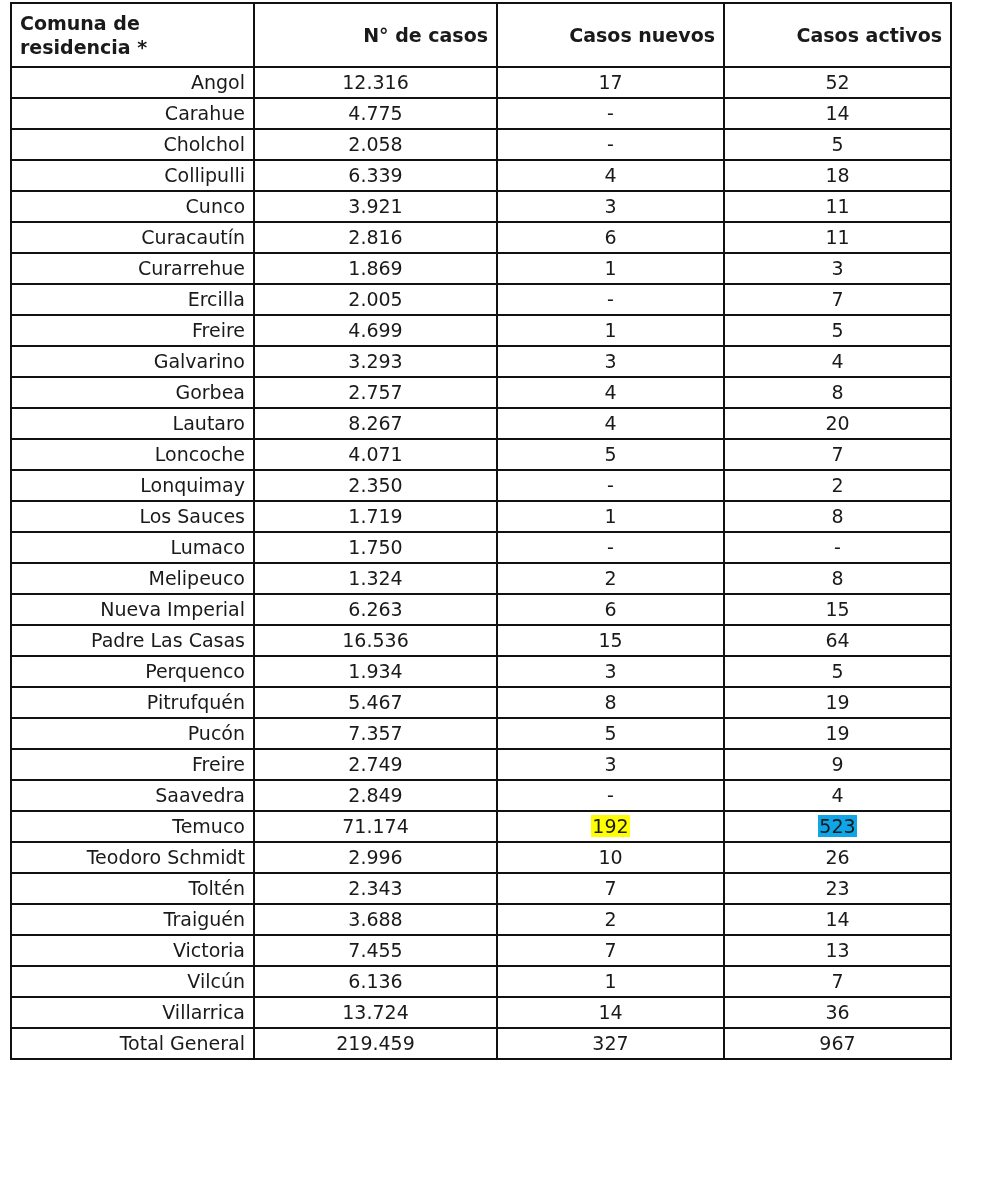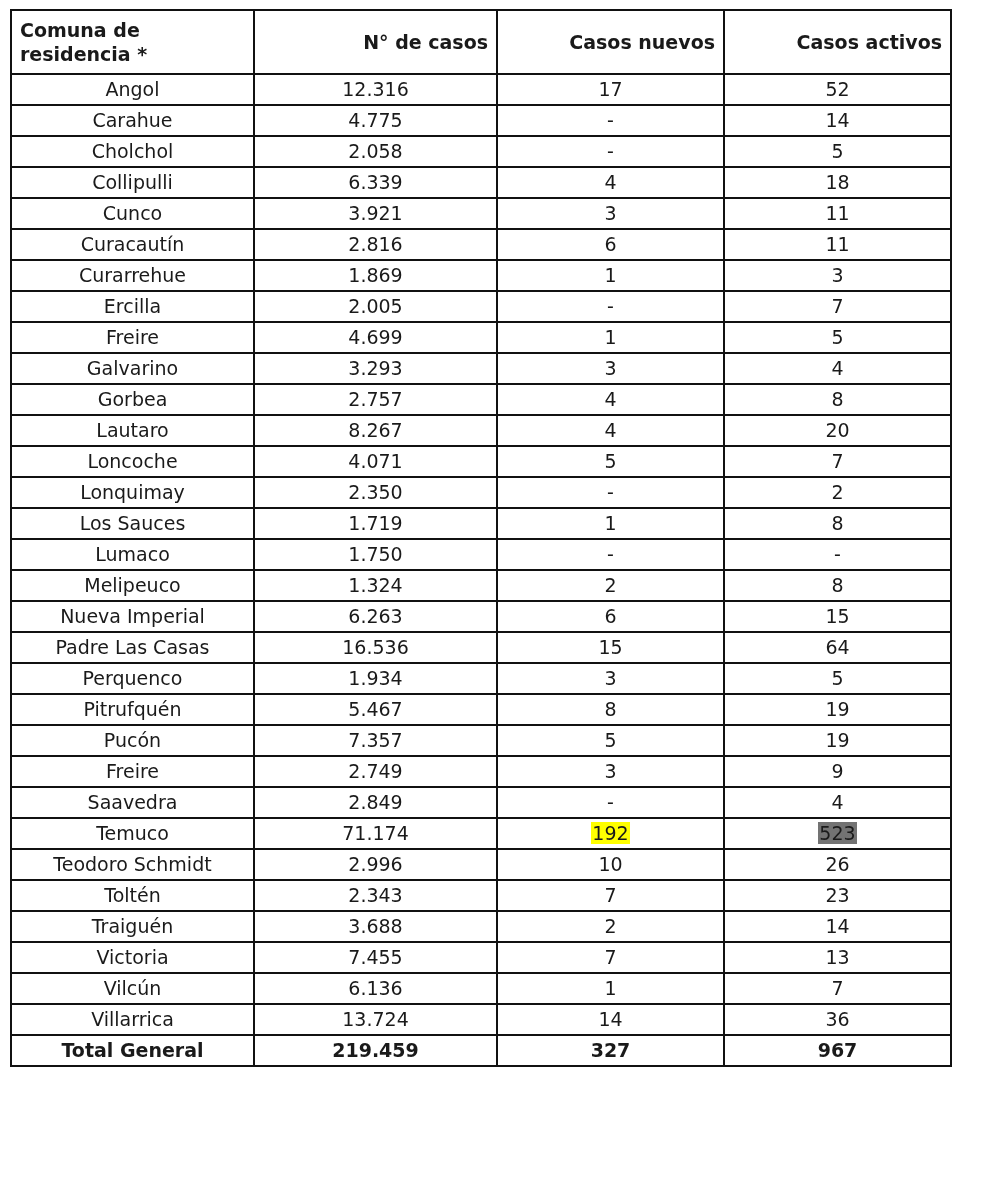--- a/index.html
+++ b/index.html
@@ -1,18 +1,18 @@
 <!DOCTYPE html>
 <html><head>
 <meta charset="utf-8">
 <style>
   html, body { margin: 0; padding: 0; background: #ffffff; }
   body { width: 1000px; height: 1190px; position: relative; overflow: hidden; }
   table.cases {
-    position: absolute; left: 10px; top: 9px;
+    position: absolute; left: 10px; top: 2px;
     width: 940px;
     border-collapse: collapse;
     font-family: "DejaVu Sans", sans-serif;
     font-size: 19px;
     color: #1a1a1a;
     table-layout: fixed;
   }
   table.cases td, table.cases th {
     border: 2px solid #111;
     padding: 0 8px;
@@ -21,22 +21,22 @@
     white-space: nowrap;
     overflow: hidden;
   }
   table.cases th {
     height: 62px; line-height: 24px;
     font-weight: bold; text-align: right;
     font-size: 19px;
   }
   table.cases th.first { text-align: left; }
   td.num { text-align: center; }
-  td.name { text-align: center; }
-  tr.total td { font-weight: bold; border-radius: 11px; }
+  td.name { text-align: right; }
+  tr.total td { font-weight: normal; border-radius: 11px; }
   .hl { background: #ffff00; padding: 0 1px; }
 </style>
 </head>
 <body>
 
 <table class="cases">
   <colgroup>
     <col style="width:243px">
       <col style="width:243px">
       <col style="width:227px">
@@ -192,21 +192,21 @@
       <tr>
         <td class="name">Saavedra</td>
         <td class="num">2.849</td>
         <td class="num">-</td>
         <td class="num">4</td>
       </tr>
       <tr>
         <td class="name">Temuco</td>
         <td class="num">71.174</td>
         <td class="num"><span class="hl" style="background: rgb(255, 255, 0); text-align: right;">192</span></td>
-        <td class="num"><span class="hl" style="background: #737373;">523</span></td>
+        <td class="num"><span class="hl" style="background: #0ea5e9;">523</span></td>
       </tr>
       <tr>
         <td class="name">Teodoro Schmidt</td>
         <td class="num">2.996</td>
         <td class="num">10</td>
         <td class="num">26</td>
       </tr>
       <tr>
         <td class="name">Toltén</td>
         <td class="num">2.343</td>

